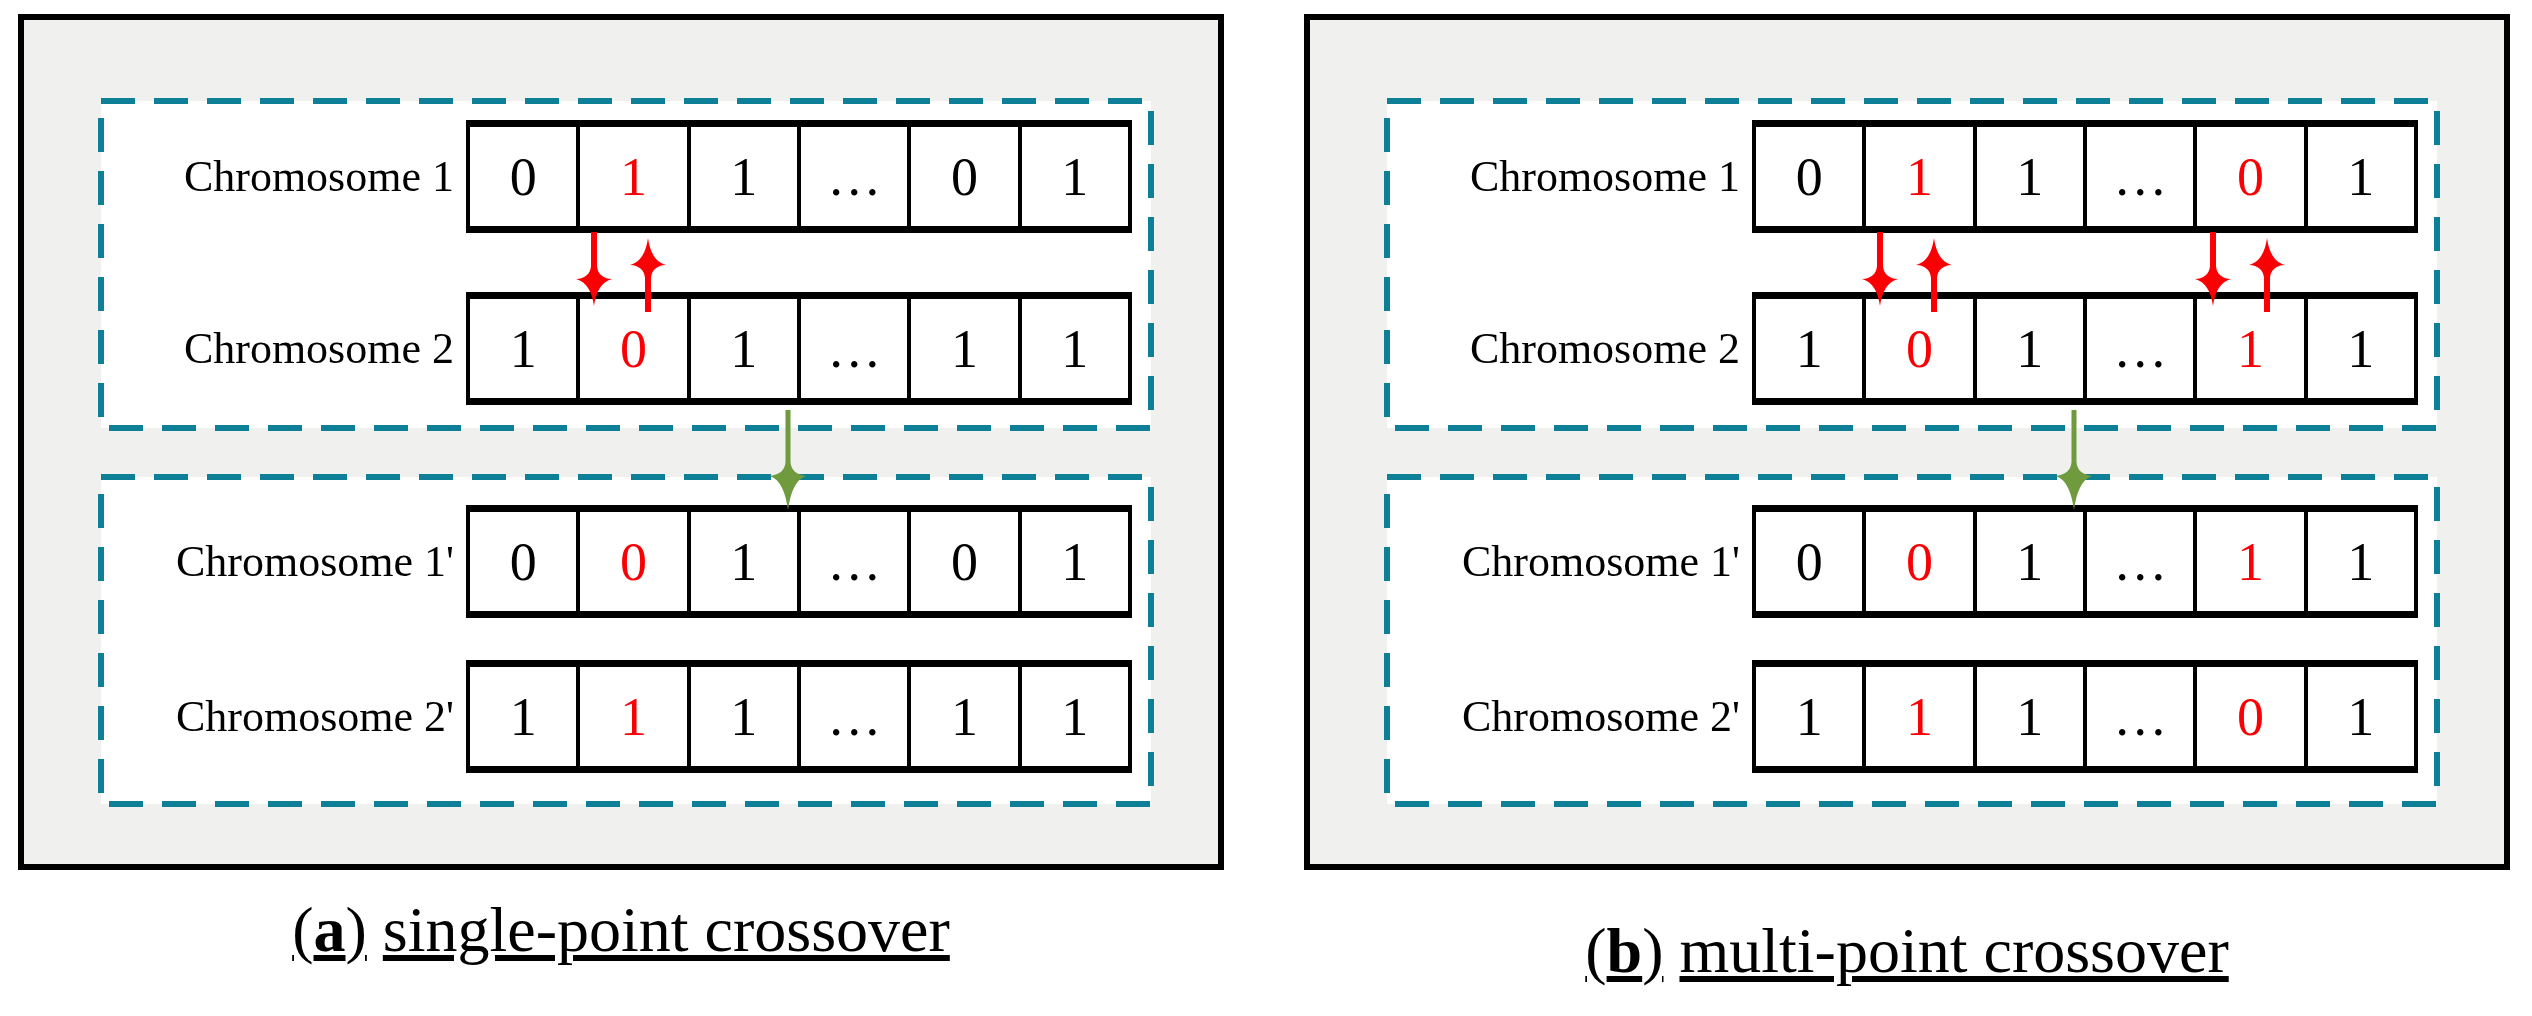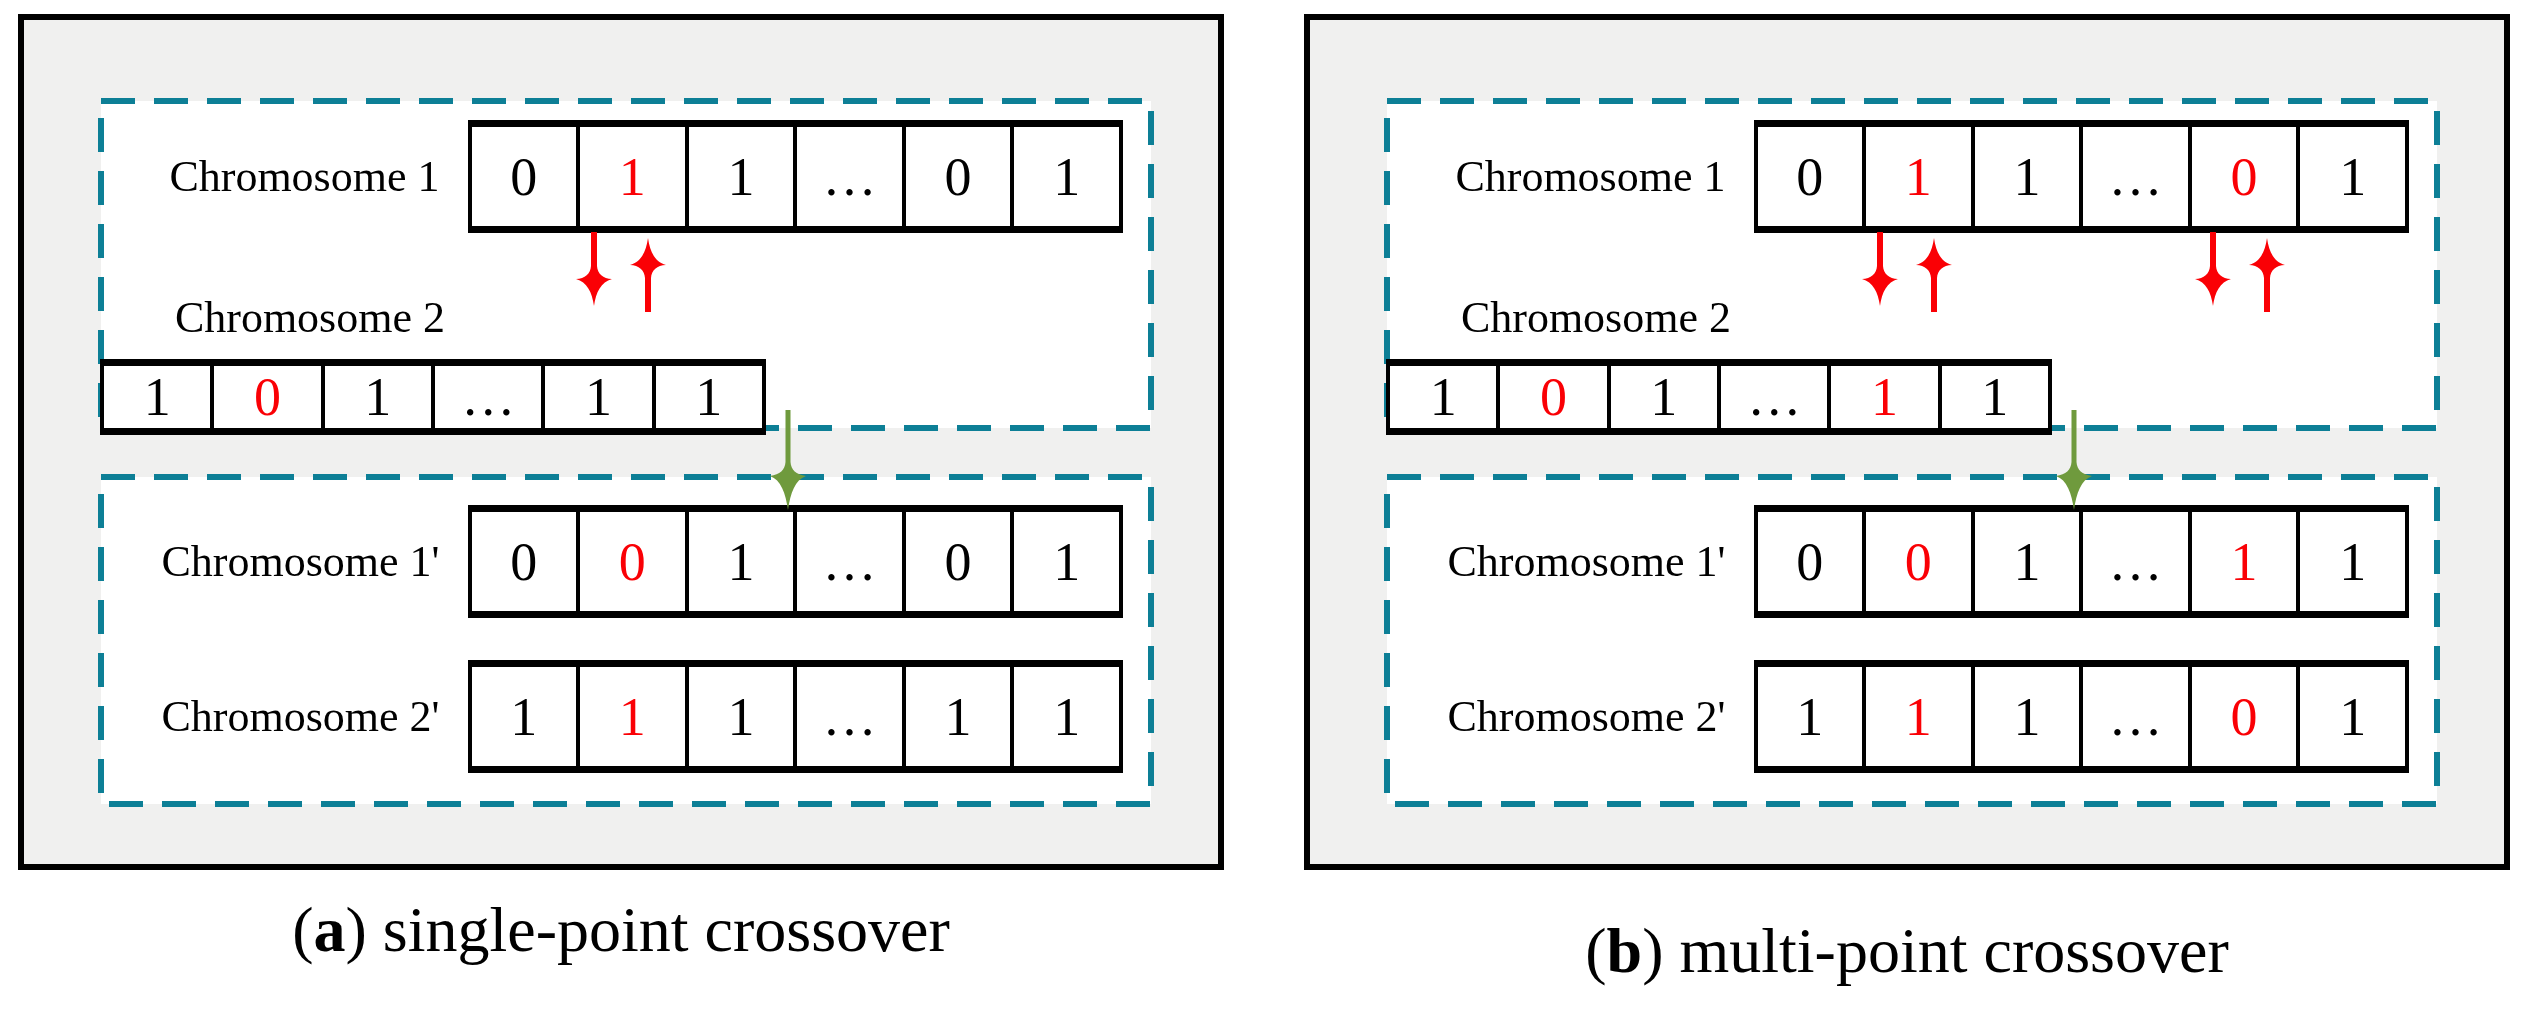--- a/index.html
+++ b/index.html
@@ -12,23 +12,23 @@
     background:#f0f0ef;border:6px solid #000;
   }
   .panel-a{left:18px;}
   .panel-b{left:1304px;}
 
   .dashed-box{position:absolute;left:74px;width:1056px;height:333px;}
   .parents-box{top:78px;}
   .children-box{top:454px;}
   .dashed-box svg{display:block;}
 
-  .chrom-row{position:absolute;left:76px;width:1023px;height:113px;display:flex;gap:16px;}
+  .chrom-row{position:absolute;left:85px;width:1023px;height:113px;display:flex;}
   .row-p1{top:100px;}
-  .row-p2{top:272px;flex-direction:column;}
+  .row-p2{top:272px;}
   .row-c1{top:485px;}
   .row-c2{top:640px;}
 
   .chrom-label{
     width:357px;box-sizing:border-box;padding-right:12px;
     display:flex;align-items:center;justify-content:flex-end;
     font-size:44px;color:#000;white-space:nowrap;
   }
   .gene-grid{
     width:666px;height:113px;box-sizing:border-box;background:#fff;
@@ -46,21 +46,21 @@
   .swap-arrow{position:absolute;width:40px;height:74px;}
   .swap-p1-down{left:550px;top:212px;}
   .swap-p1-up{left:604px;top:218px;}
   .swap-p2-down{left:883px;top:212px;}
   .swap-p2-up{left:937px;top:218px;}
 
   .green-arrow{position:absolute;width:44px;height:100px;left:742px;top:390px;z-index:5;}
 
   .caption{
     position:absolute;top:893px;width:1206px;text-align:center;
-    font-size:64px;color:#000;white-space:nowrap;
+    font-size:64px;color:#000;white-space:nowrap;text-decoration:underline;
   }
   .caption-a{left:18px;}
   .caption-b{left:1304px;margin-top:21px;}
   .caption .bold{font-weight:bold;}
   .caption .text{margin-left:16px;}
 </style>
 </head>
 <body>
 
 <section class="panel panel-a">

